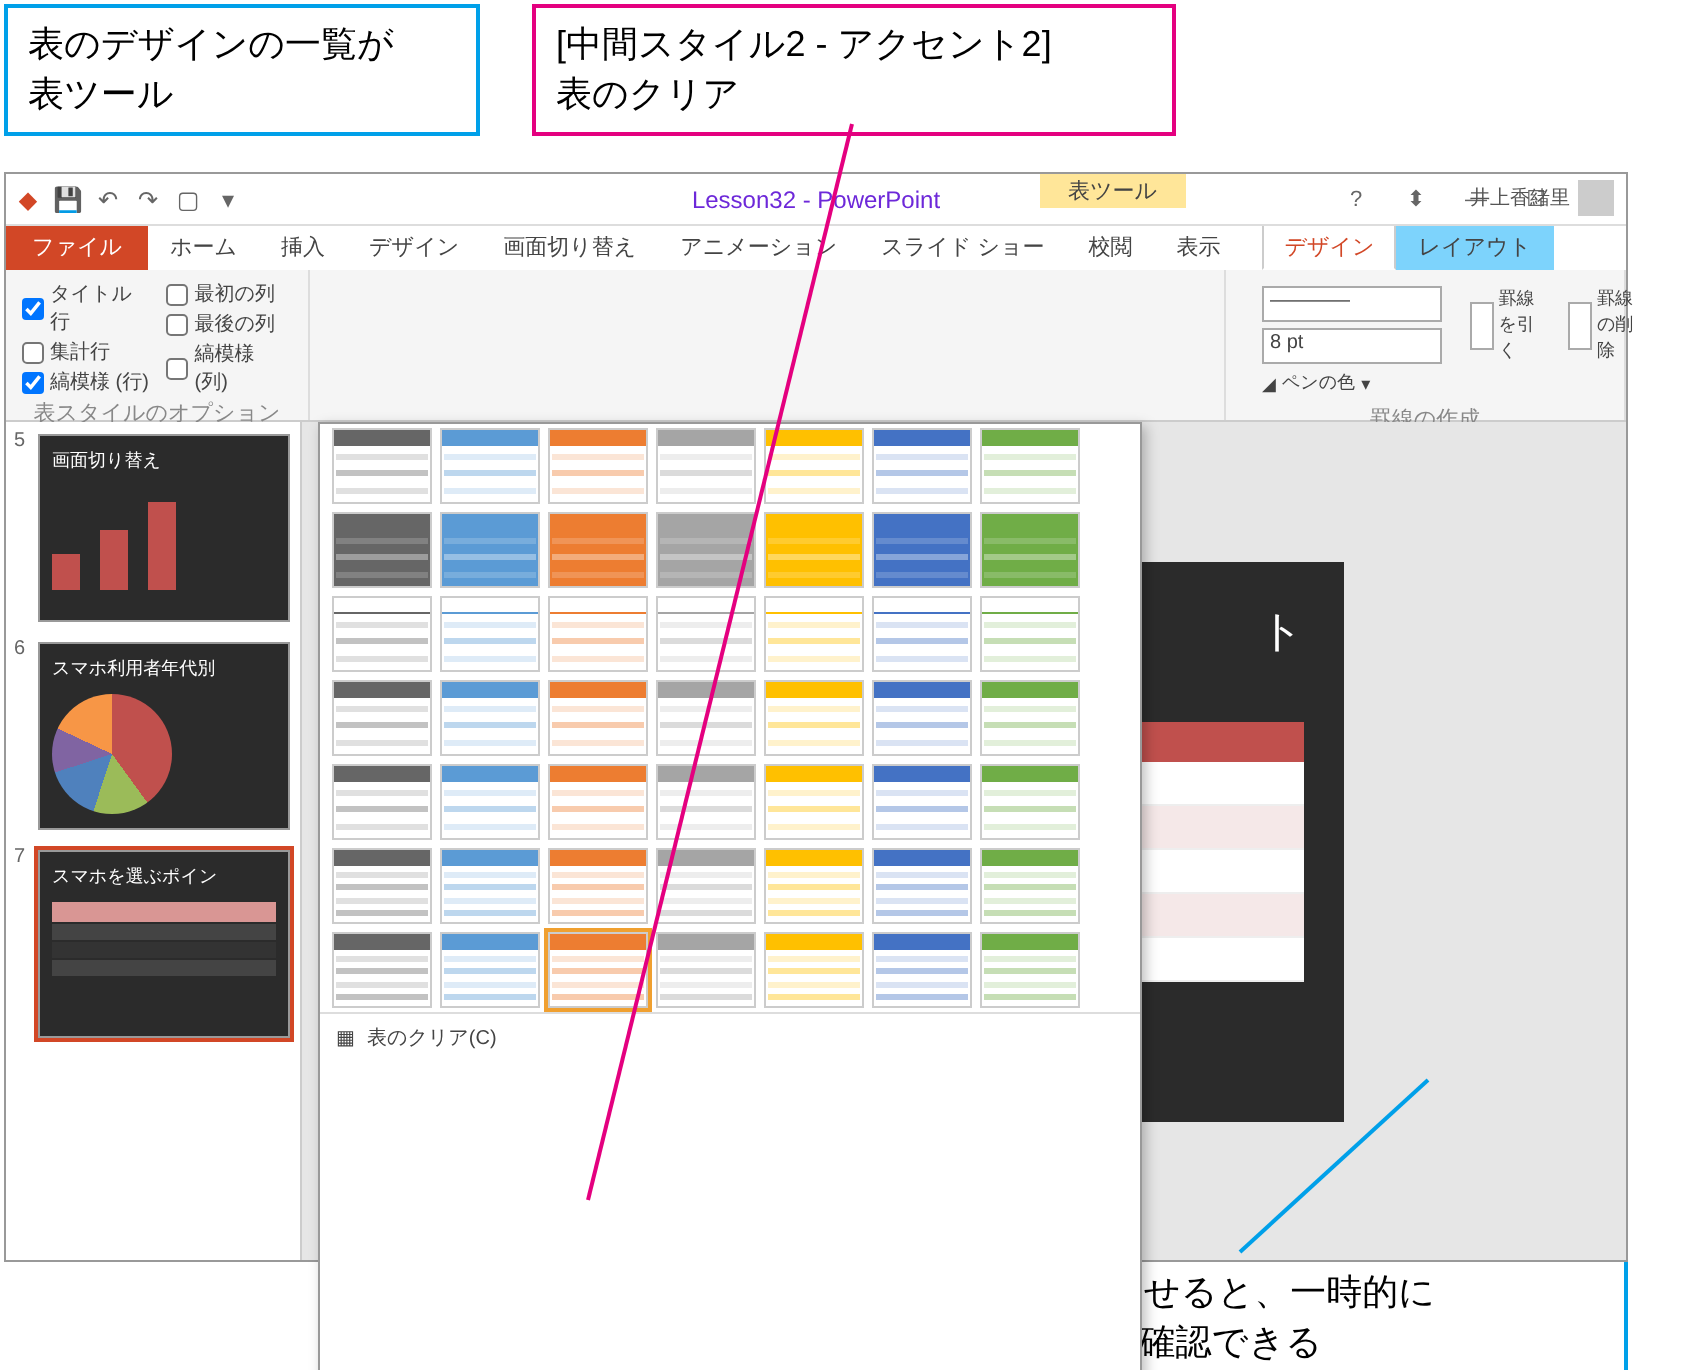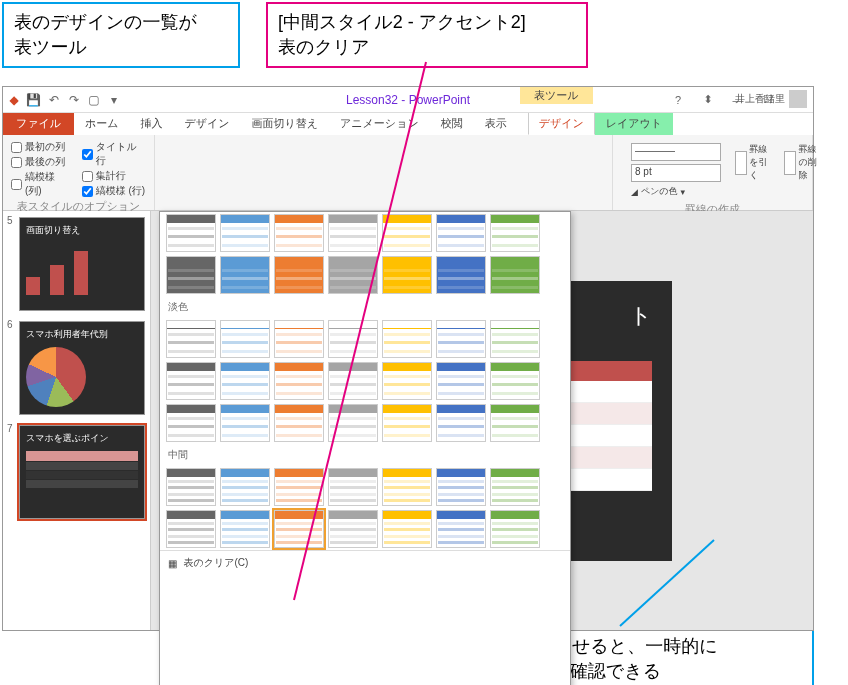--- a/index.html
+++ b/index.html
@@ -17,21 +17,21 @@
 .qicon { width:14px; height:14px; display:flex; align-items:center; justify-content:center; font-size:12px; color:#666; }
 .title { position:absolute; left:50%; transform:translateX(-50%); color:#6d28d9; font-size:12px; }
 .sysbtns { position:absolute; right:2px; display:flex; gap:4px; }
 .sysbtn { width:26px; height:18px; display:flex; align-items:center; justify-content:center; color:#666; font-size:11px; }
 
 .ribbon-tabs { height:22px; display:flex; align-items:flex-end; background:#fff; }
 .tab { padding:3px 10px; font-size:11px; color:#444; border:1px solid transparent; }
 .tab.active { background:#fff; border:1px solid #ccc; border-bottom-color:#fff; }
 .file-tab { background:#d24726; color:#fff; padding:3px 12px; }
 .context-title { position:absolute; top:0; background:#ffe699; color:#444; font-size:11px; padding:1px 14px; }
-.context-tab { background:#86efac; }
+.context-tab { background:#7dd3fc; }
 .context-tab.active { background:#fff; color:#d24726; }
 
 .ribbon-body { height:76px; background:#f5f5f5; border-bottom:1px solid #ccc; display:flex; }
 .ribbon-group { border-right:1px solid #ddd; padding:4px 8px; display:flex; flex-direction:column; }
 .group-label { font-size:11px; color:#888; text-align:center; margin-top:auto; }
 .chk { display:flex; align-items:center; gap:3px; font-size:10px; color:#444; margin:1px 0; }
 .chk input { width:11px; height:11px; }
 
 .content { display:flex; height:calc(100% - 124px); position:relative; }
 .slides-pane { width:148px; background:#fff; border-right:1px solid #ccc; padding:6px; overflow:hidden; }
@@ -113,62 +113,63 @@
     </div>
   </div>
 
   <div class="ribbon-tabs">
     <div class="tab file-tab">ファイル</div>
     <div class="tab">ホーム</div>
     <div class="tab">挿入</div>
     <div class="tab">デザイン</div>
     <div class="tab">画面切り替え</div>
     <div class="tab">アニメーション</div>
+    <div class="tab">スライド ショー</div>
     <div class="tab">校閲</div>
     <div class="tab">表示</div>
     <div style="width:10px"></div>
     <div class="tab context-tab active">デザイン</div>
     <div class="tab context-tab">レイアウト</div>
     <div class="user-area">
       <span>井上香緒里</span>
       <span class="avatar"></span>
     </div>
   </div>
 
   <div class="ribbon-body">
     <div class="ribbon-group" style="width:152px">
       <div style="display:flex; gap:8px">
+        <div>
+          <label class="chk">
+              <input type="checkbox" checked="" style="">
+              <span>タイトル行</span>
+            </label>
+          <label class="chk">
+              <input type="checkbox" style="">
+              <span>集計行</span>
+            </label>
+          <label class="chk">
+              <input type="checkbox" checked="" style="">
+              <span>縞模様 (行)</span>
+            </label>
+        </div>
         <div>
           <label class="chk">
               <input type="checkbox" style="">
               <span>最初の列</span>
             </label>
           <label class="chk">
               <input type="checkbox" style="">
               <span>最後の列</span>
             </label>
           <label class="chk">
               <input type="checkbox" style="">
               <span>縞模様 (列)</span>
             </label>
         </div>
-        <div>
-          <label class="chk">
-              <input type="checkbox" checked="" style="">
-              <span>タイトル行</span>
-            </label>
-          <label class="chk">
-              <input type="checkbox" style="">
-              <span>集計行</span>
-            </label>
-          <label class="chk">
-              <input type="checkbox" checked="" style="">
-              <span>縞模様 (行)</span>
-            </label>
-        </div>
       </div>
       <div class="group-label">表スタイルのオプション</div>
     </div>
 
     <div class="ribbon-group" style="flex:1"></div>
 
     <div class="ribbon-group" style="width:200px">
       <div class="right-ribbon">
         <div class="pen-group">
           <div class="combo">————</div>
@@ -345,21 +346,20 @@
           <div class="style-sw" style="background: rgb(112, 173, 71); color: rgb(255, 255, 255);">
             <div class="sw-hdr" style="background:#70ad47"></div>
             <div class="sw-body" style="opacity:.9">
               <div class="sw-row" style="background:#fff"></div>
               <div class="sw-row" style="background:#fff"></div>
               <div class="sw-row" style="background:#fff"></div>
             </div>
           </div>
         </div>
 
-      <div class="section-label">淡色</div>
       <div class="styles" id="row-light">
           <div class="style-sw" style="color: rgb(102, 102, 102);">
             <div class="sw-hdr" style="background:transparent;border-bottom:1px solid #666"></div>
             <div class="sw-body">
               <div class="sw-row"></div>
               <div class="sw-row"></div>
               <div class="sw-row"></div>
             </div>
           </div>
           <div class="style-sw" style="color: rgb(91, 155, 213);">
@@ -517,21 +517,20 @@
           <div class="style-sw" style="color: rgb(112, 173, 71);">
             <div class="sw-hdr" style="background:#70ad47;border-bottom:1px solid #70ad47"></div>
             <div class="sw-body">
               <div class="sw-row"></div>
               <div class="sw-row"></div>
               <div class="sw-row"></div>
             </div>
           </div>
         </div>
 
-      <div class="section-label">中間</div>
       <div class="styles" id="row-medium">
           <div class="style-sw" style="color: rgb(102, 102, 102);">
             <div class="sw-hdr" style="background:#666"></div>
             <div class="sw-body">
               <div class="sw-row"></div>
               <div class="sw-row"></div>
               <div class="sw-row"></div>
               <div class="sw-row"></div>
             </div>
           </div>

